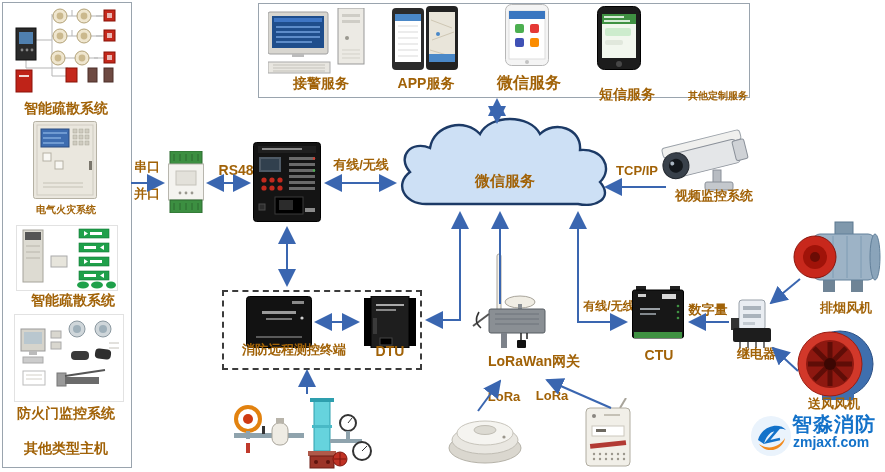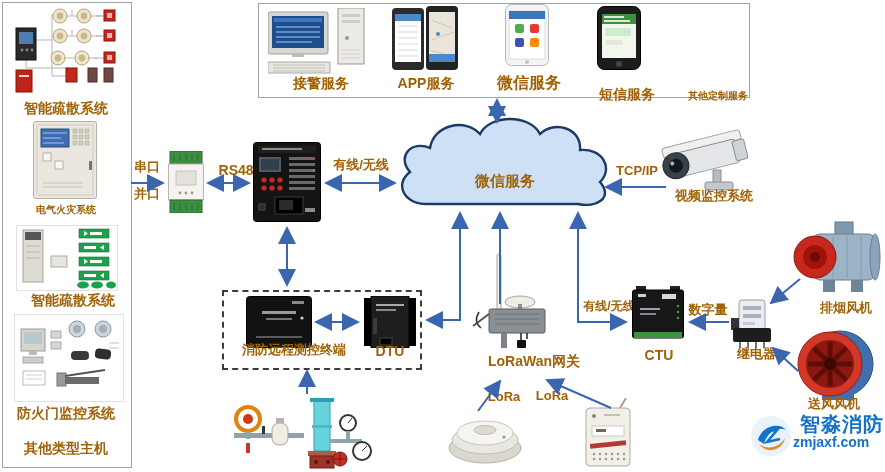--- a/index.html
+++ b/index.html
@@ -454,16 +454,16 @@
       <line x1="798" y1="371" x2="773" y2="348" marker-end="url(#ah)"></line>
     </g>
   </svg>
 
   <svg class="abs" style="left:750px;top:415px;" width="42" height="42" viewBox="0 0 42 42">
     <circle cx="21" cy="21" r="20" fill="#eaf3fc"></circle>
     <path d="M8 25 C12 10 30 7 36 15 C28 11 17 17 14 29 Z" fill="#1372c9"></path>
     <path d="M9 29 C17 35 29 33 35 23 C33 35 17 40 9 29 Z" fill="#f28a1e"></path>
     <path d="M14 18 L28 14 L17 27 L30 24" stroke="#1372c9" stroke-width="2.5" fill="none"></path>
   </svg>
-  <div class="wm-brand" style="left:792px;top:411px;margin-left:8px;">智淼消防</div>
+  <div class="wm-brand" style="left:792px;top:411px;">智淼消防</div>
   <div class="wm-site" style="left:793px;top:434px;">zmjaxf.com</div>
 
 </div>
 
 </body></html>

